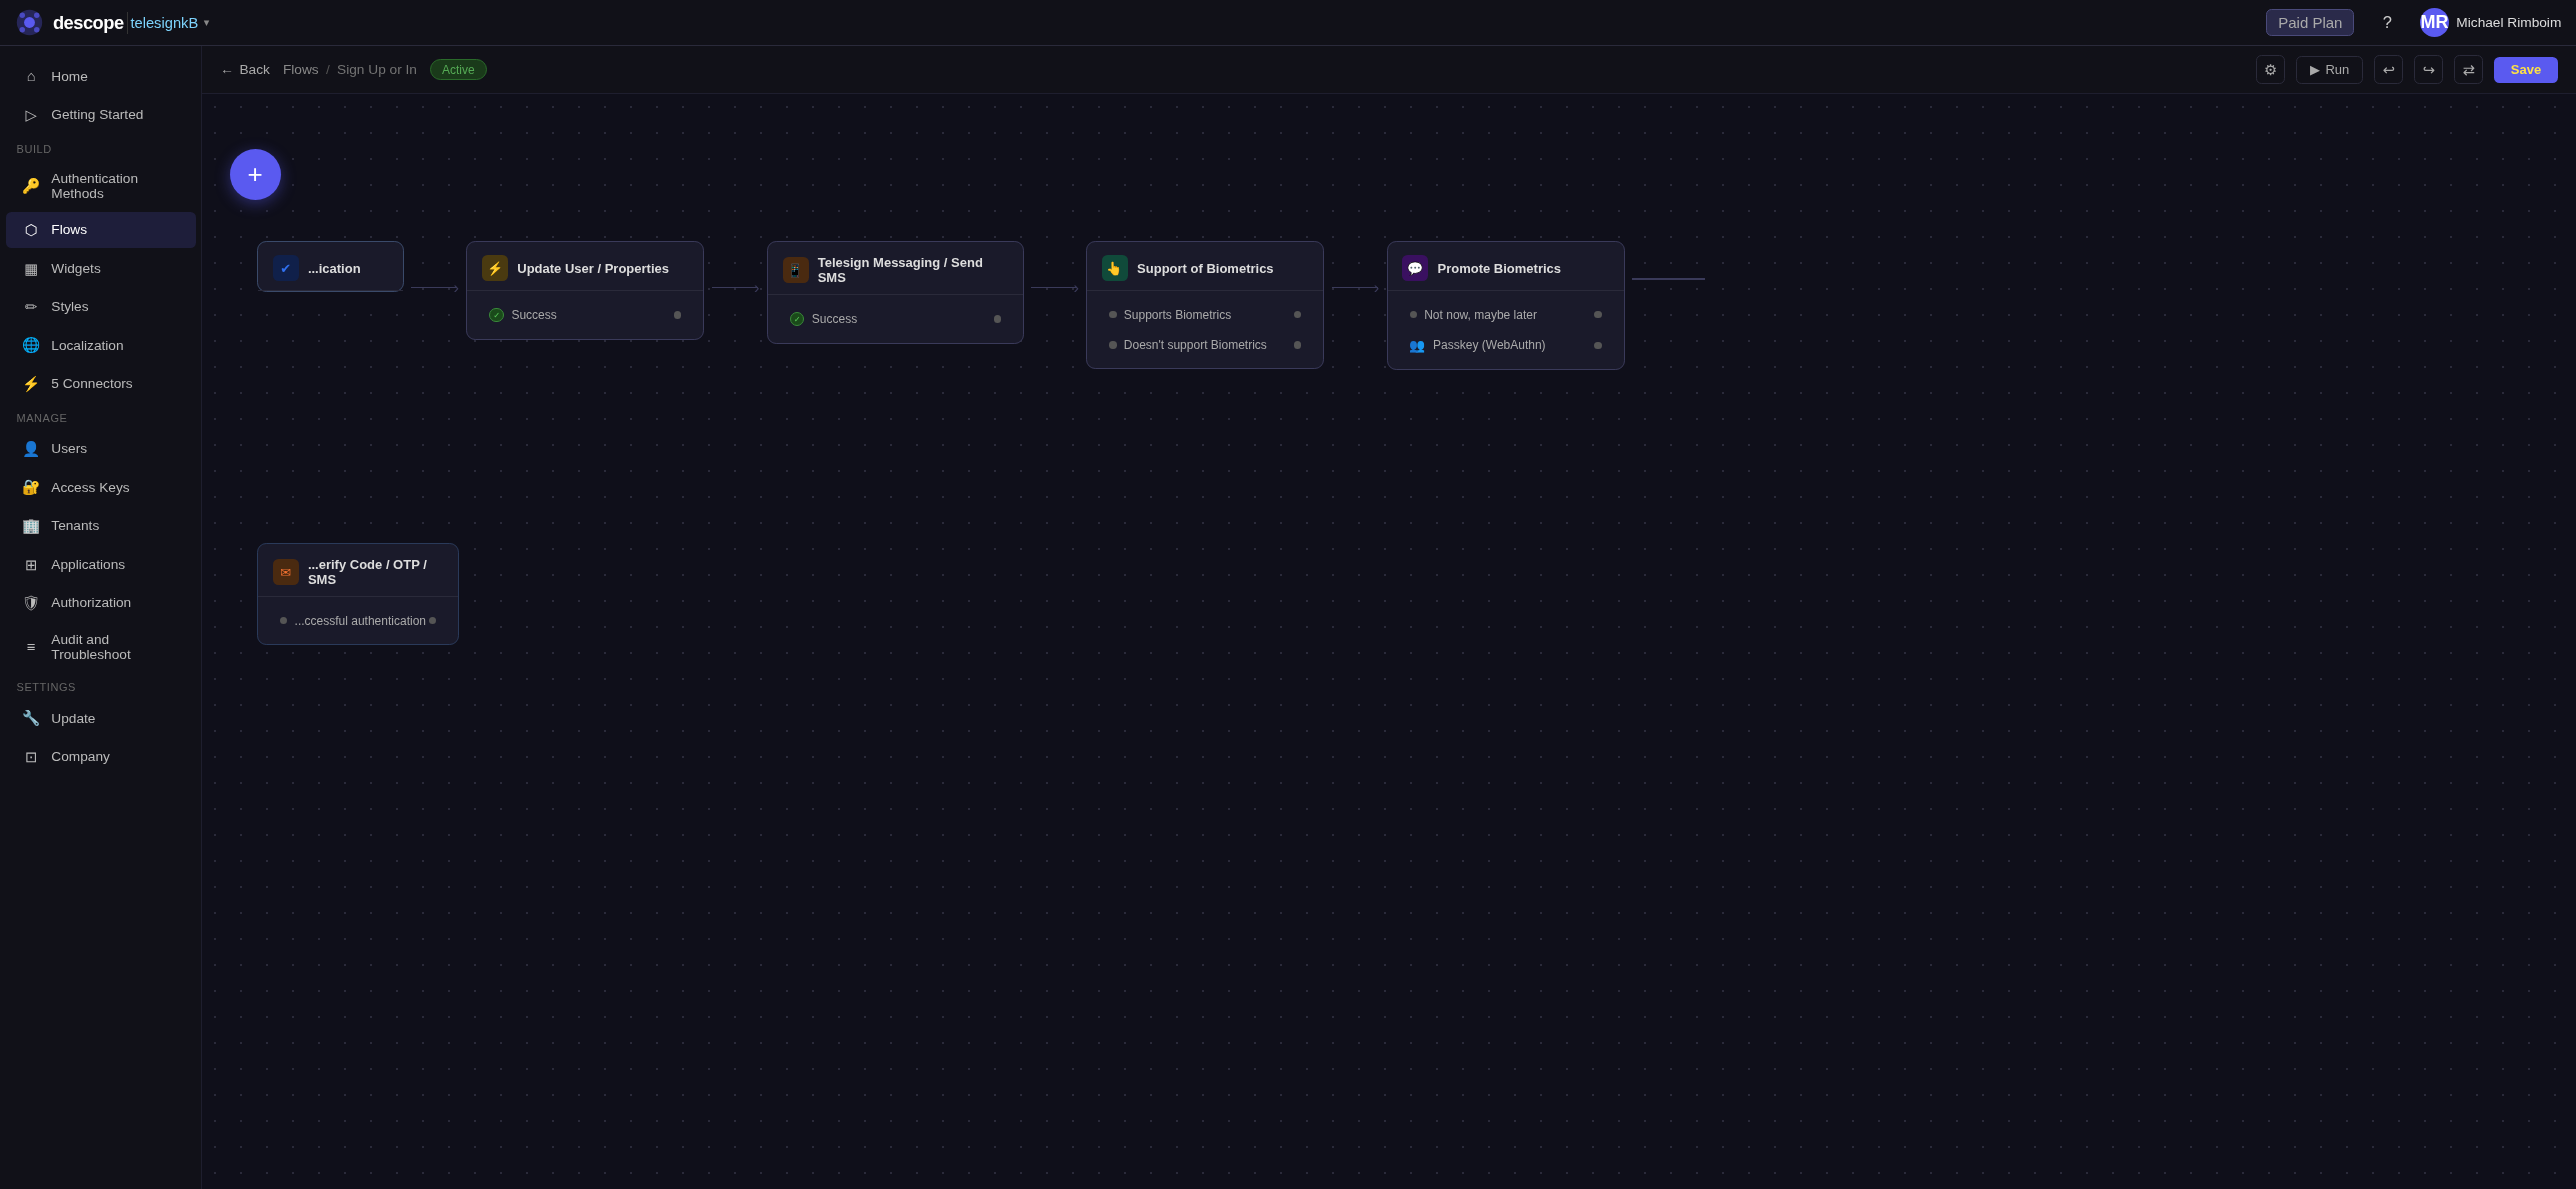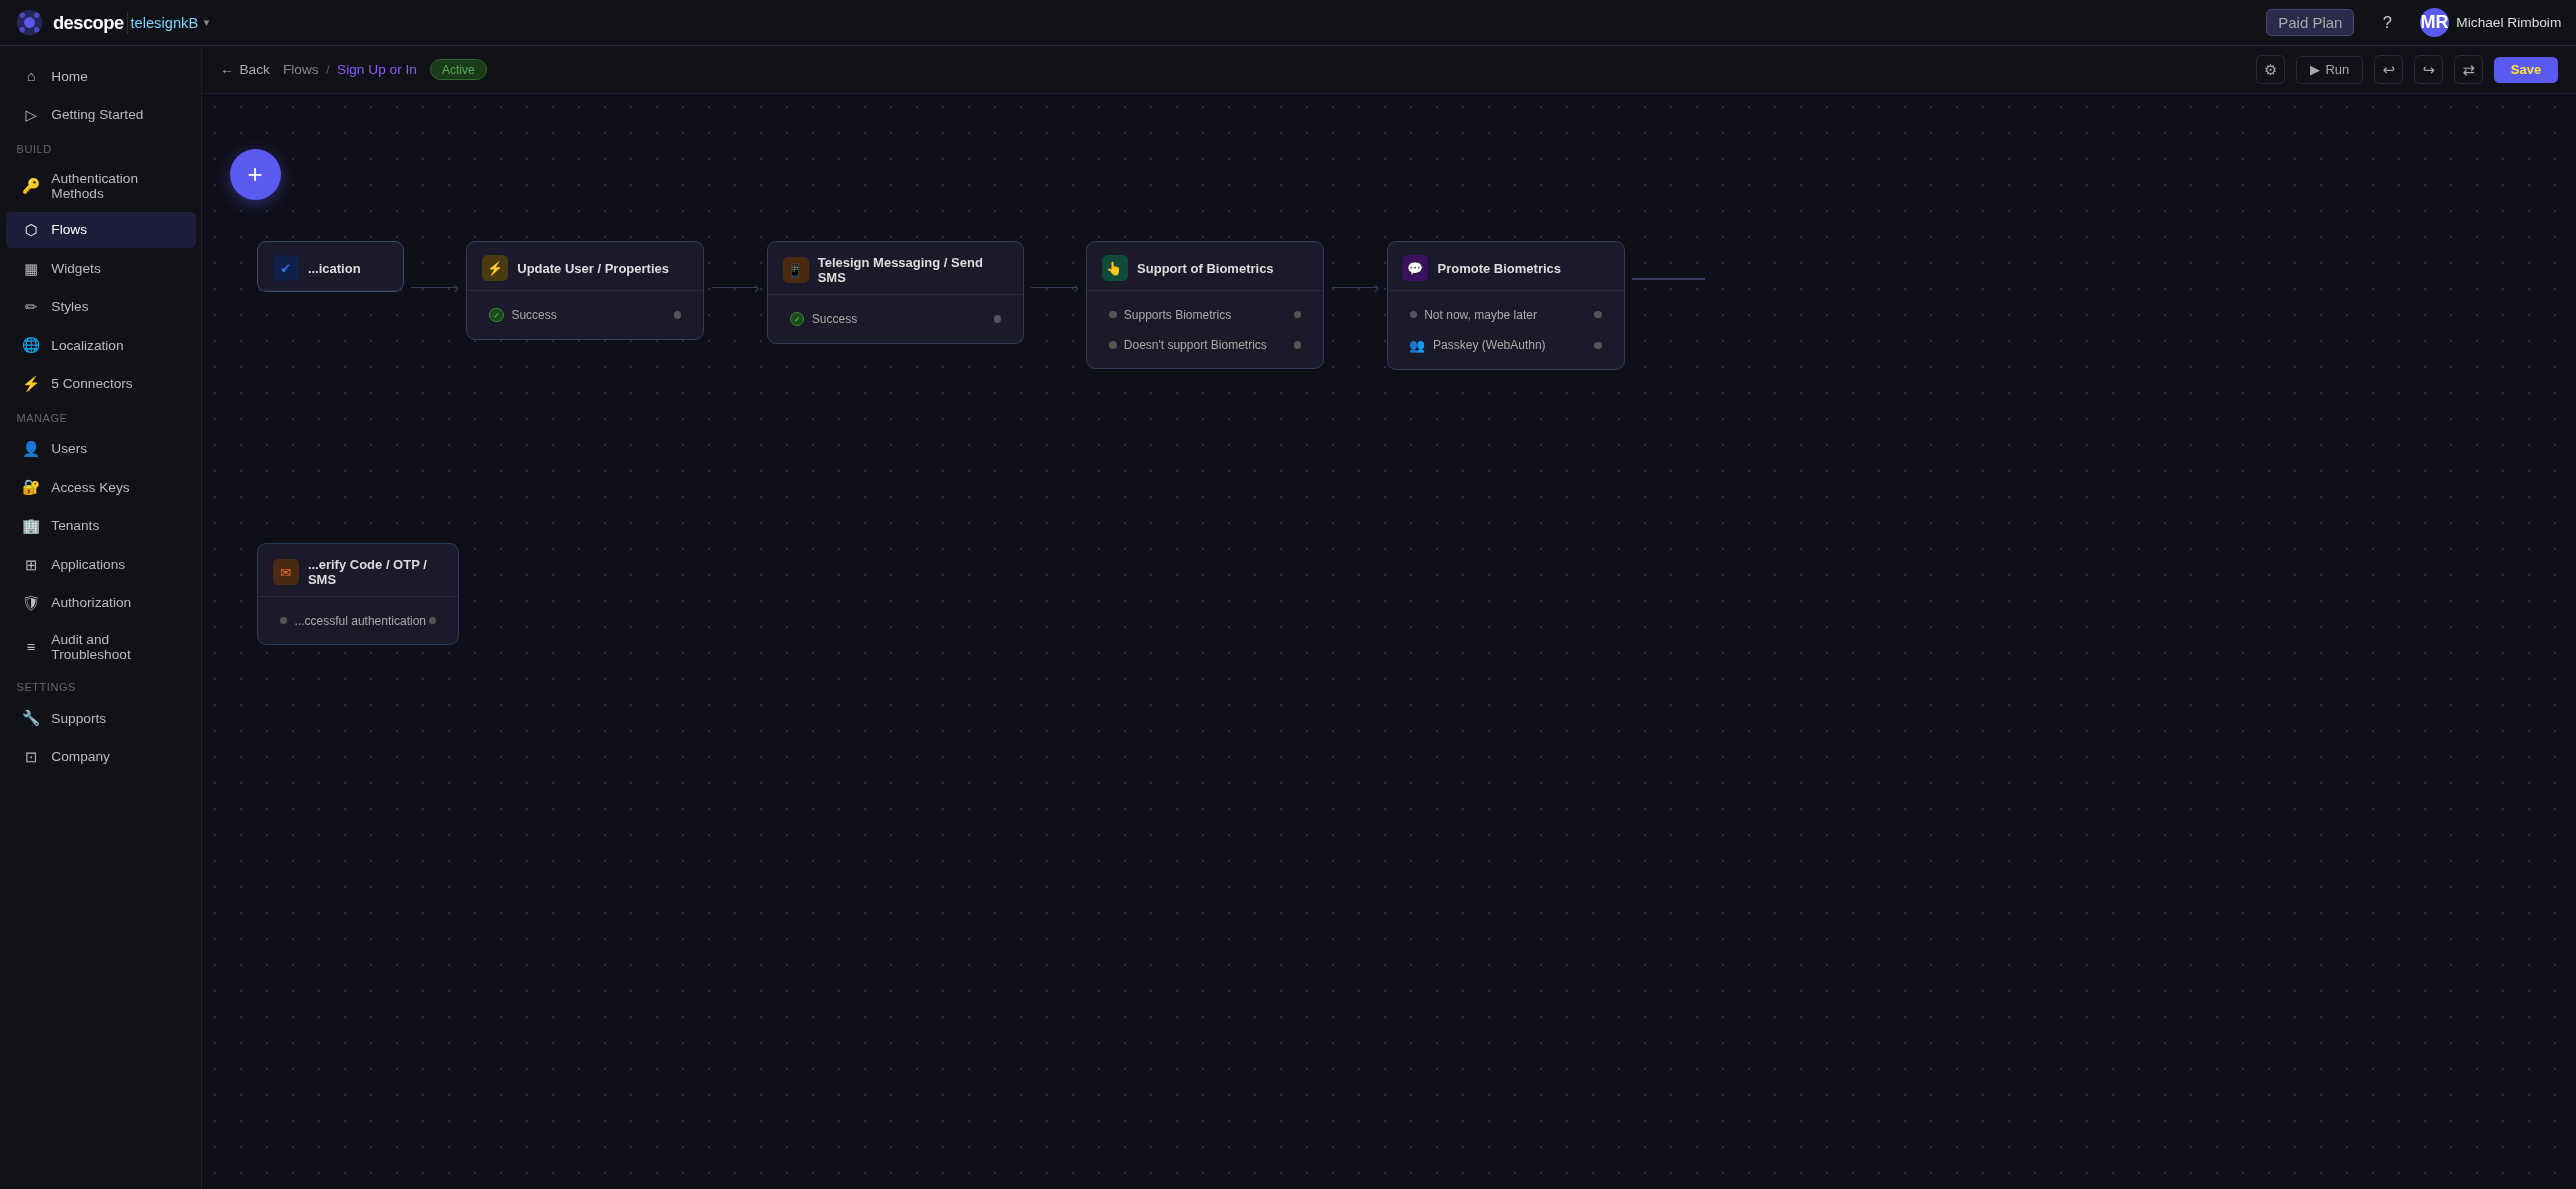--- a/index.html
+++ b/index.html
@@ -174,21 +174,21 @@
       cursor: pointer;
     }
     .flow-breadcrumb {
       display: flex;
       align-items: center;
       gap: 7.3px;
       color: #888;
       font-size: 13.7px;
     }
     .flow-breadcrumb-sep { color: #555; }
-    .flow-breadcrumb-current { color: #8b5cf6; }
+    .flow-breadcrumb-current { color: #737373; }
     .flow-active-badge {
       background: #1a3a1a;
       border: 0.9px solid #2a6a2a;
       border-radius: 11px;
       padding: 2.7px 11px;
       font-size: 12px;
       color: #5a5;
     }
     .flow-header-spacer { flex: 1; }
     .flow-header-actions {
@@ -558,21 +558,21 @@
     </div>
     <div class="sidebar-item">
       <span class="sidebar-item-icon">≡</span>
       <span>Audit and Troubleshoot</span>
     </div>
 
     <div class="sidebar-section-label">Settings</div>
 
     <div class="sidebar-item">
       <span class="sidebar-item-icon">🔧</span>
-      <span>Supports</span>
+      <span>Update</span>
     </div>
     <div class="sidebar-item">
       <span class="sidebar-item-icon">⊡</span>
       <span>Company</span>
     </div>
   </div>
 
   <div class="content-area">
 
     <div class="flow-header">

